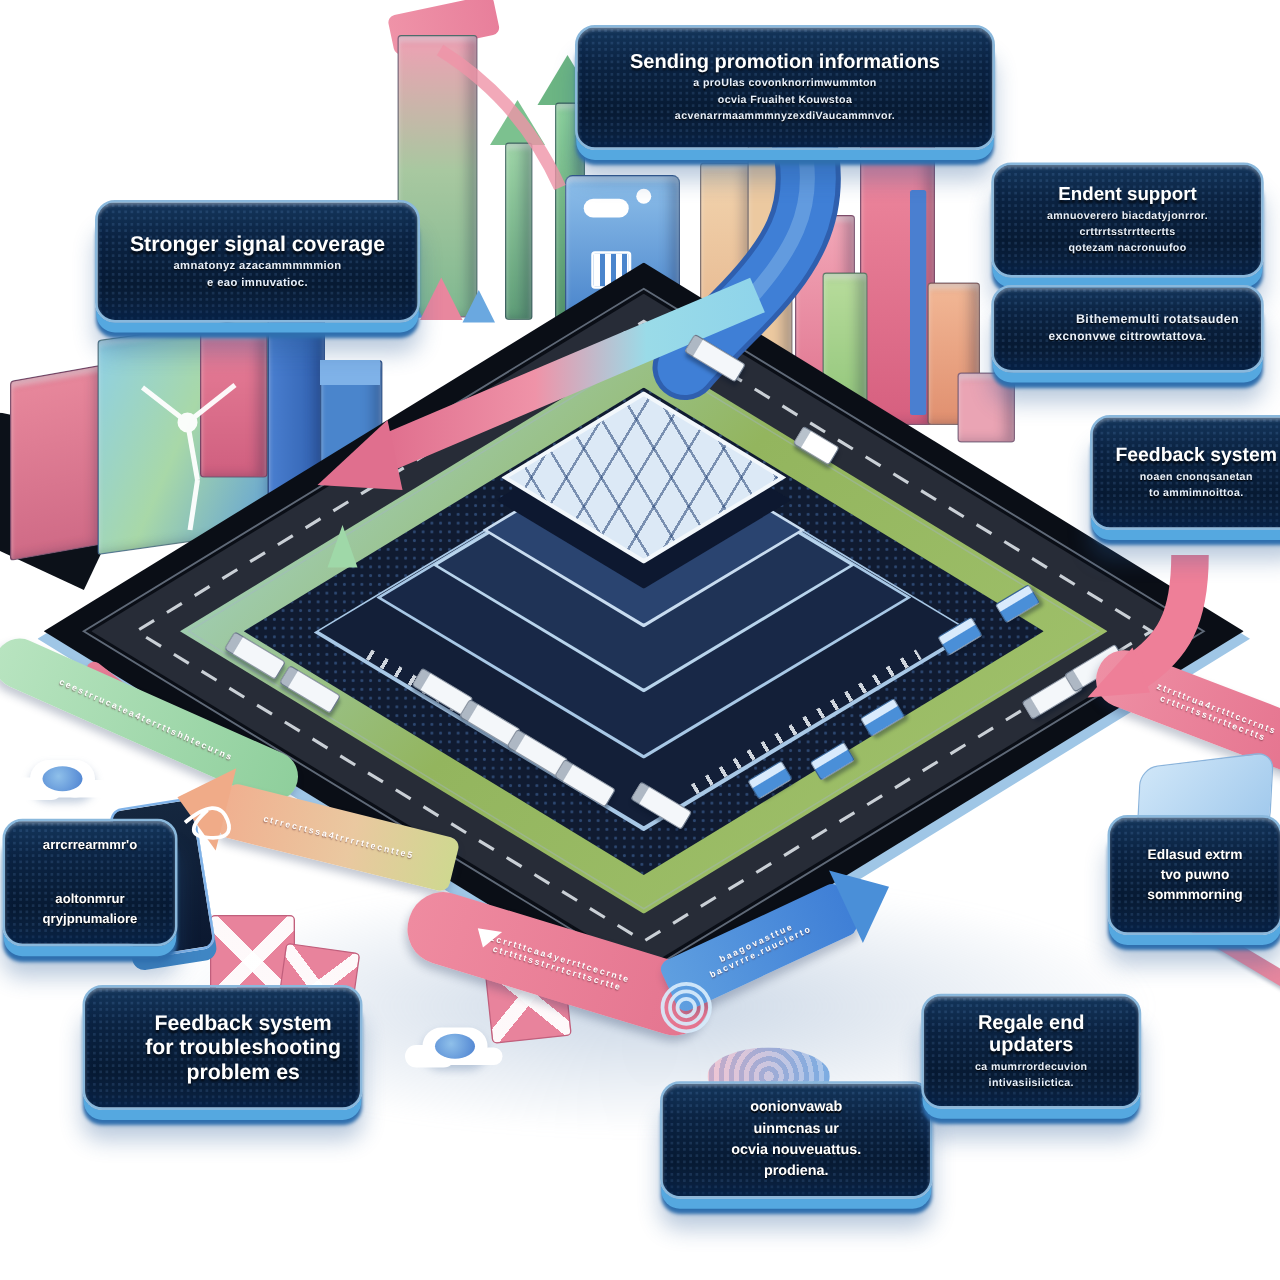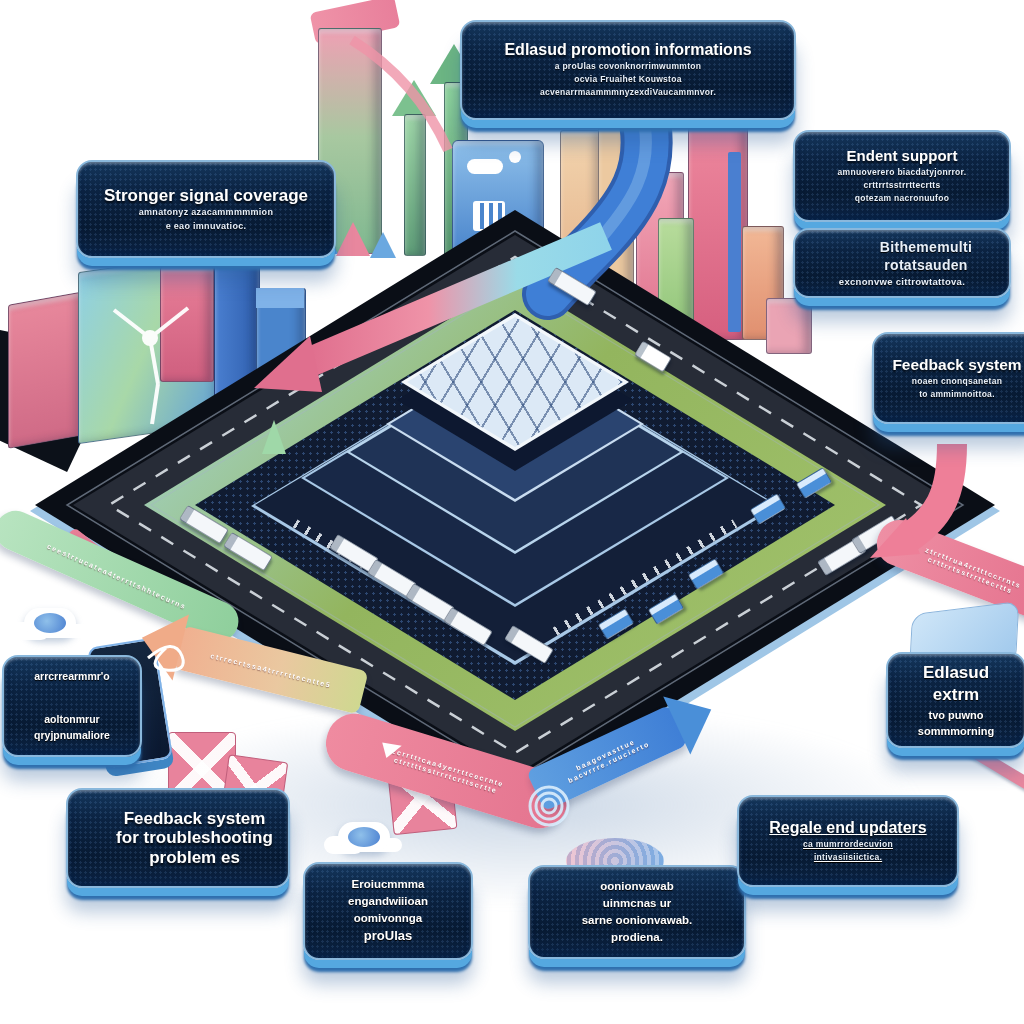--- a/index.html
+++ b/index.html
@@ -202,76 +202,70 @@
     <div class="cloudblob"></div>
   </div>
 
   <div class="callout" style="left:76px;top:160px;width:260px;height:98px;">
     <div class="c-title" style="font-size:17px;">Stronger signal coverage</div>
     <div class="c-line" style="font-size:9px;">amnatonyz azacammmmmion</div>
     <div class="c-line" style="font-size:9px;">e eao imnuvatioc.</div>
   </div>
 
   <div class="callout" style="left:460px;top:20px;width:336px;height:100px;">
-    <div class="c-title" style="font-size:16px;">Edlasud promotion informations</div>
+    <div class="c-title" style="font-size:16px;">Sending promotion informations</div>
     <div class="c-line">a proUlas covonknorrimwummton</div>
     <div class="c-line">ocvia Fruaihet Kouwstoa</div>
     <div class="c-line">acvenarrmaammmnyzexdiVaucammnvor.</div>
   </div>
 
   <div class="callout" style="left:793px;top:130px;width:218px;height:92px;">
     <div class="c-title" style="font-size:15px;">Endent support</div>
     <div class="c-line">amnuoverero biacdatyjonrror.</div>
     <div class="c-line">crttrrtsstrrttecrtts</div>
     <div class="c-line">qotezam nacronuufoo</div>
   </div>
 
   <div class="callout" style="left:793px;top:228px;width:218px;height:70px;">
-    <div class="c-line" style="font-size:14px;margin-left:48px;">Bithememulti rotatsauden</div>
+    <div class="c-line" style="font-size:10px;margin-left:48px;">Bithememulti rotatsauden</div>
     <div class="c-line" style="font-size:9.5px;">excnonvwe cittrowtattova.</div>
   </div>
 
   <div class="callout" style="left:872px;top:332px;width:170px;height:92px;">
     <div class="c-title" style="font-size:15.5px;">Feedback system</div>
     <div class="c-line">noaen cnonqsanetan</div>
     <div class="c-line">to ammimnoittoa.</div>
   </div>
 
   <div class="callout" style="left:2px;top:655px;width:140px;height:102px;">
     <div class="c-mid" style="font-size:10.5px;">arrcrrearmmr'o</div>
     <div class="c-mid" style="font-size:10.5px;margin-top:28px;">aoltonmrur</div>
     <div class="c-mid" style="font-size:10.5px;text-align:right;">qryjpnumaliore</div>
   </div>
 
   <div class="callout" style="left:66px;top:788px;width:224px;height:100px;padding-left:43px;">
     <div class="c-title" style="font-size:17px;">Feedback system for troubleshooting problem es</div>
   </div>
 
-  <div class="callout" style="left:303px;top:862px;width:170px;height:98px;">
-    <div class="c-mid">Eroiucmmma</div>
-    <div class="c-mid">engandwiiioan</div>
-    <div class="c-mid">oomivonnga</div>
-    <div class="c-mid" style="font-size:13px;">proUlas</div>
-  </div>
 
   <div class="callout" style="left:528px;top:865px;width:218px;height:94px;">
     <div class="c-mid">oonionvawab</div>
     <div class="c-mid">uinmcnas ur</div>
-    <div class="c-mid">sarne oonionvawab.</div>
+    <div class="c-mid">ocvia nouveuattus.</div>
     <div class="c-mid">prodiena.</div>
   </div>
 
-  <div class="callout" style="left:737px;top:795px;width:222px;height:92px;text-decoration:underline;">
+  <div class="callout" style="left:737px;top:795px;width:176px;height:92px;">
     <div class="c-title" style="font-size:16px;">Regale end updaters</div>
     <div class="c-line">ca mumrrordecuvion</div>
     <div class="c-line">intivasiisiictica.</div>
   </div>
 
   <div class="callout" style="left:886px;top:652px;width:140px;height:96px;">
-    <div class="c-mid" style="font-size:17px;">Edlasud extrm</div>
+    <div class="c-mid" style="font-size:11px;">Edlasud extrm</div>
     <div class="c-mid" style="font-size:11px;">tvo puwno</div>
     <div class="c-mid" style="font-size:11px;">sommmorning</div>
   </div>
 
   <div class="cloud" style="left:24px;top:608px;">
     <div class="cloudblob"></div>
   </div>
 
 </div>
 

